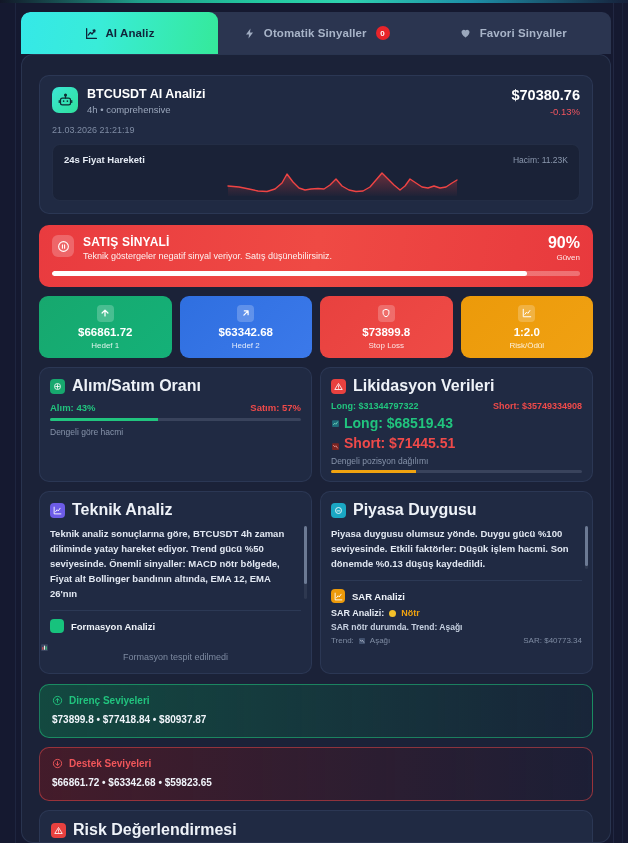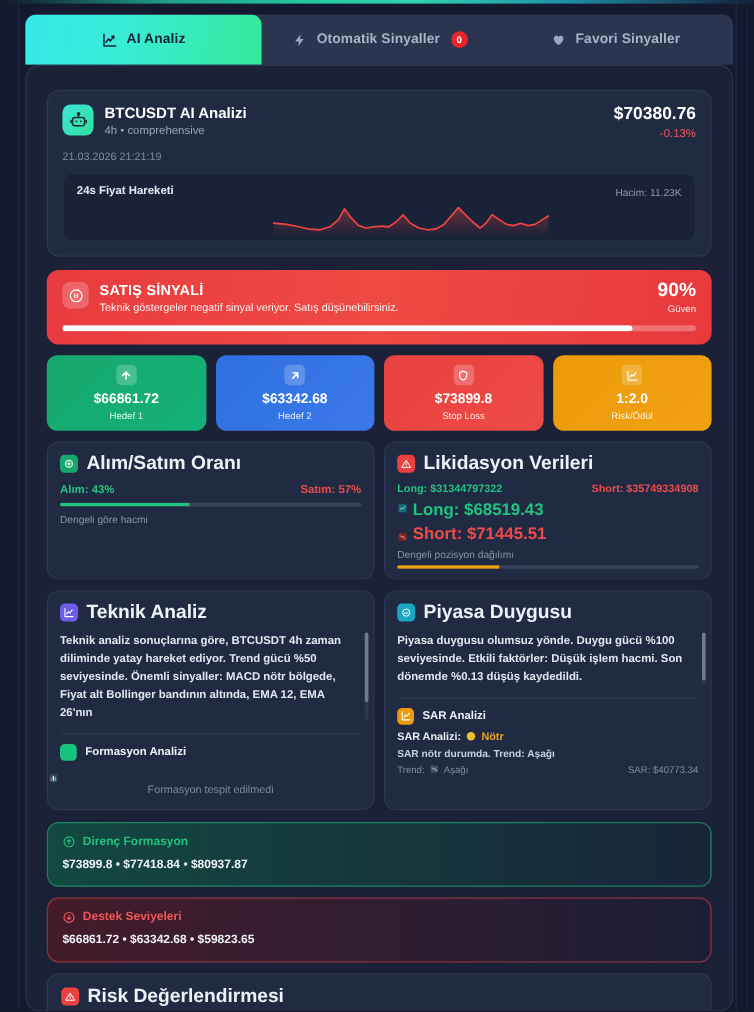--- a/index.html
+++ b/index.html
@@ -511,21 +511,21 @@
 
     <div class="levels">
       <div class="lvl res">
         <div class="lvl-t">
           <span>
             <svg width="11" height="11" viewBox="0 0 24 24" fill="none" stroke="#21c47e" stroke-width="2">
                 <circle cx="12" cy="12" r="9"></circle>
                 <path d="M12 16V8M8.5 11.5L12 8l3.5 3.5" stroke-linecap="round" stroke-linejoin="round"></path>
               </svg>
           </span>
-          <span>Direnç Formasyon</span>
+          <span>Direnç Seviyeleri</span>
         </div>
         <div class="lvl-v">$73899.8 • $77418.84 • $80937.87</div>
       </div>
       <div class="lvl sup">
         <div class="lvl-t">
           <span>
             <svg width="11" height="11" viewBox="0 0 24 24" fill="none" stroke="#f0565a" stroke-width="2">
                 <circle cx="12" cy="12" r="9"></circle>
                 <path d="M12 8v8M8.5 12.5L12 16l3.5-3.5" stroke-linecap="round" stroke-linejoin="round"></path>
               </svg>

